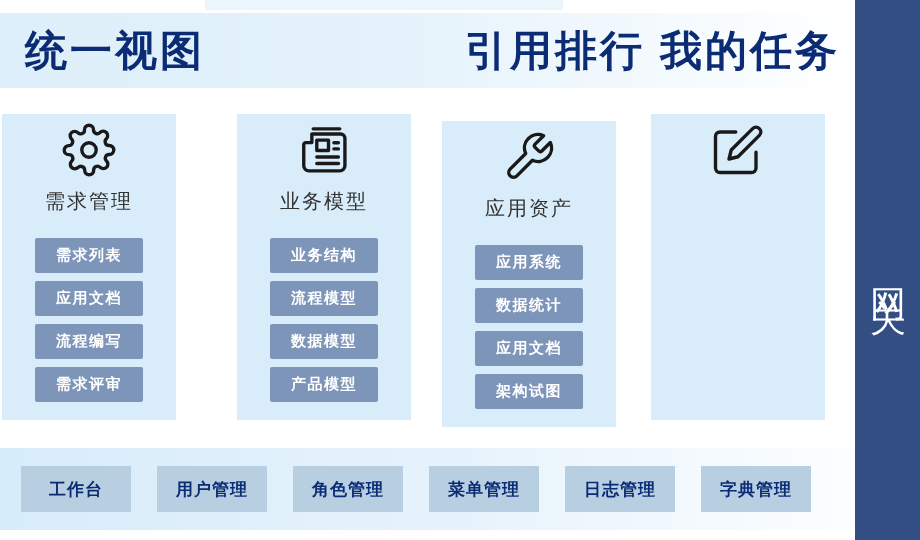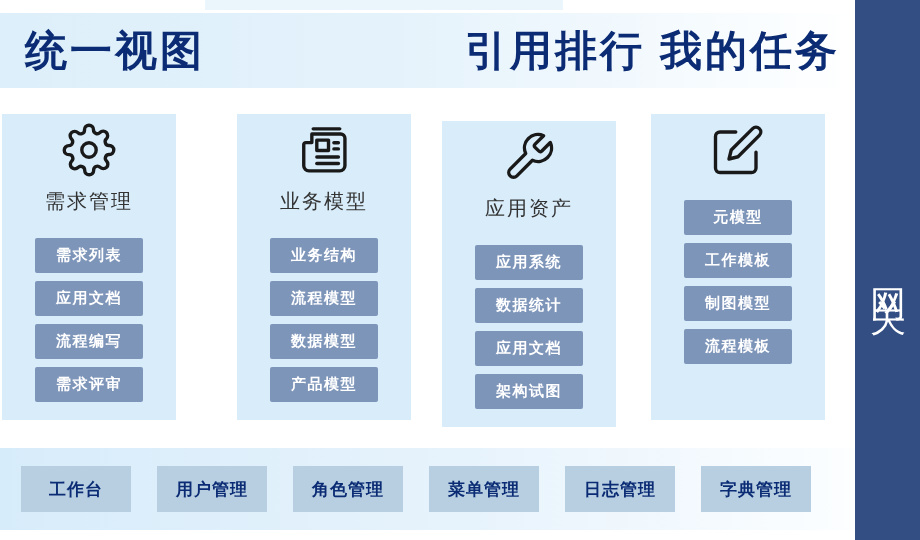--- a/index.html
+++ b/index.html
@@ -137,26 +137,20 @@
     </div>
   </div>
 
   <div class="card c3">
     <span class="card-icon">
       <svg viewBox="0 0 24 24" fill="none" stroke="currentColor" stroke-width="1.5" stroke-linecap="round" stroke-linejoin="round">
         <path d="M11 4H4a2 2 0 0 0-2 2v14a2 2 0 0 0 2 2h14a2 2 0 0 0 2-2v-7"></path>
         <path d="M18.5 2.5a2.121 2.121 0 0 1 3 3L12 15l-4 1 1-4 9.5-9.5z"></path>
       </svg>
     </span>
-    <div class="card-buttons">
-      <div class="card-btn">元模型</div>
-      <div class="card-btn">工作模板</div>
-      <div class="card-btn">制图模型</div>
-      <div class="card-btn">流程模板</div>
-    </div>
   </div>
 
   <div class="gateway">
     <span class="gateway-label">网关</span>
   </div>
 
   <div class="footer">
     <div class="footer-btn">工作台</div>
     <div class="footer-btn">用户管理</div>
     <div class="footer-btn">角色管理</div>

